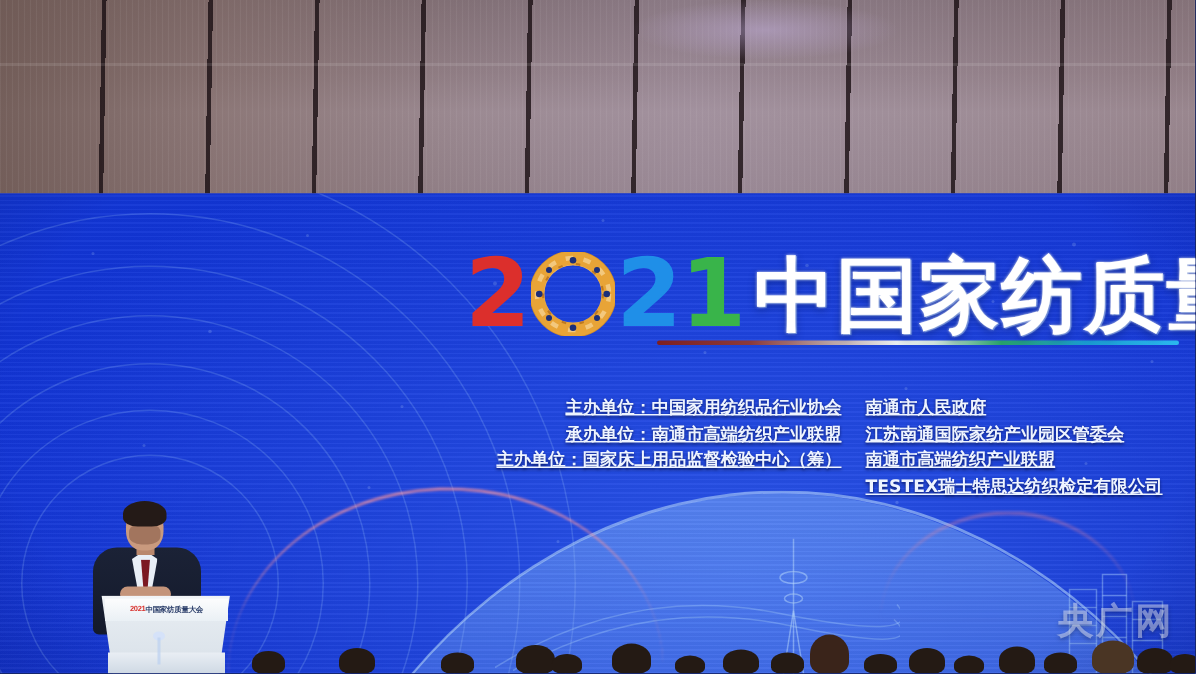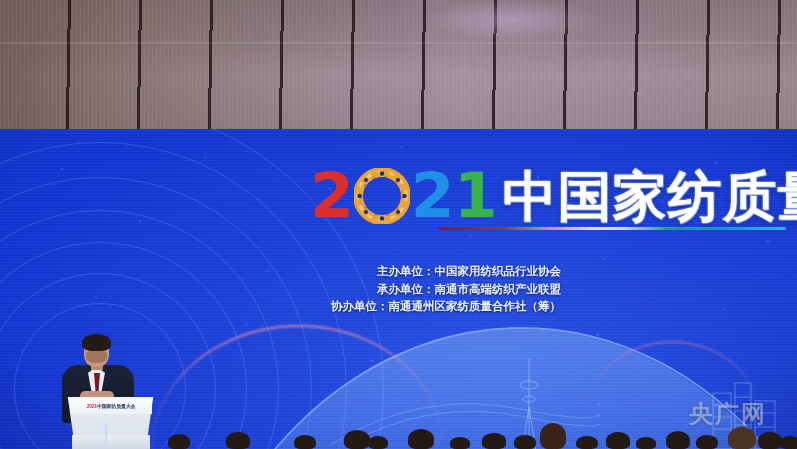--- a/index.html
+++ b/index.html
@@ -228,21 +228,21 @@
     display: flex;
     gap: 0px;
     font-family: "DejaVu Sans", "Liberation Sans", sans-serif;
     color: #eef4ff;
     font-size: 11.5px;
     line-height: 17.5px;
     font-weight: bold;
     text-shadow: 0 1px 2px rgba(0,10,60,0.7);
     white-space: nowrap;
   }
-  .orgcol { display: flex; flex-direction: column; }
+  .orgcol { display: flex; flex-direction: column; text-decoration: underline; }
   .org-col-1 { text-align: right; width: 265px; }
   .org-col-2 { width: 210px; padding-left: 16px; }
   .org-col-3 { width: 60px; padding-left: 12px; overflow: hidden; }
   .orgline { height: 17.5px; }
 
   .datebar {
     position: absolute;
     left: 0; right: 0;
     top: 361px;
     text-align: center;
@@ -369,21 +369,21 @@
   .head-sil {
     position: absolute;
     bottom: 0;
     background: #241a14;
     border-radius: 50% 50% 30% 30%;
   }
 
   
   .watermark {
     position: absolute;
-    right: 30px; top: 398px;
+    right: 14px; top: 398px;
     font-family: "DejaVu Sans", "Liberation Sans", sans-serif;
     font-size: 24px;
     font-weight: bold;
     letter-spacing: 2px;
     color: rgba(255,255,255,0.42);
     text-shadow: 0 1px 3px rgba(0,0,0,0.25);
     text-align: right;
   }
 </style>
 </head>
@@ -504,21 +504,27 @@
 
       <span class="cn-title">中国家纺质量</span>
     </div>
     <div class="underbar"></div>
   </div>
 
   <div class="orgs">
     <div class="orgcol org-col-1">
       <div class="orgline">主办单位：中国家用纺织品行业协会</div>
       <div class="orgline">承办单位：南通市高端纺织产业联盟</div>
-      <div class="orgline">协办单位：南通通州区家纺质量合作社（筹）</div>
+      <div class="orgline">主办单位：国家床上用品监督检验中心（筹）</div>
+    </div>
+    <div class="orgcol org-col-2">
+      <div class="orgline">南通市人民政府</div>
+      <div class="orgline">江苏南通国际家纺产业园区管委会</div>
+      <div class="orgline">南通市高端纺织产业联盟</div>
+      <div class="orgline">TESTEX瑞士特思达纺织检定有限公司</div>
     </div>
     <div class="orgcol org-col-3">
       
       
       
       
     </div>
   </div>
 
 

